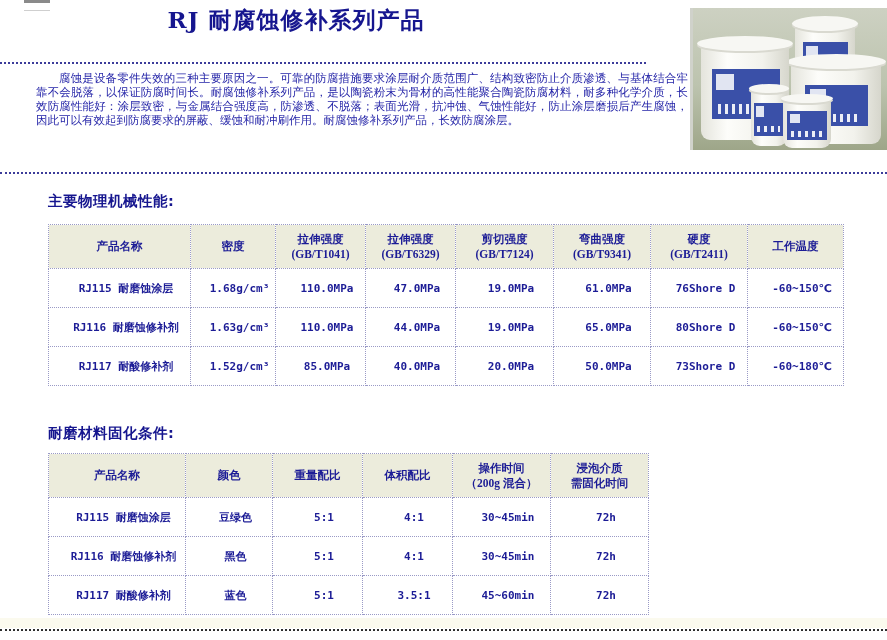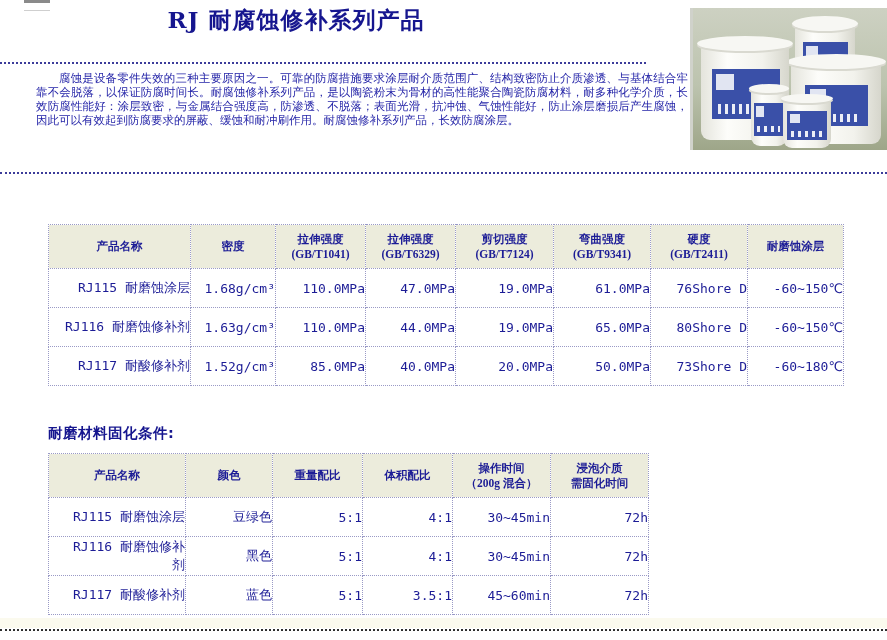--- a/index.html
+++ b/index.html
@@ -63,22 +63,22 @@
   #h1{left:48px;top:192px;}
   #h2{left:48px;top:424px;text-align:center;}
 
   table{position:absolute;border-collapse:collapse;table-layout:fixed;}
   #t1{left:48px;top:224px;width:795px;}
   #t2{left:48px;top:453px;width:600px;}
   th,td{border:1px dotted var(--table-border);overflow:hidden;}
   th{background:var(--table-header-bg);color:#1c1c96;font-size:11.5px;height:39px;
     text-align:center;font-weight:bold;padding:2px 1px;line-height:15px;}
   th .sub{display:block;font-family:Liberation Serif, serif;}
-  td{color:#1c1c96;font-size:13px;height:38px;padding:0 0 0 13px;text-align:right;
-    font-weight:normal;font-family:"DejaVu Sans Mono","DejaVu Sans",monospace;}
+  td{color:#1c1c96;font-size:11px;height:38px;padding:0 0 0 13px;text-align:center;
+    font-weight:bold;font-family:"DejaVu Sans Mono","DejaVu Sans",monospace;}
 
   .strip{position:absolute;left:0;top:618px;width:887px;height:10px;background:#fbfaee;}
   .bottom-rule{position:absolute;left:0;top:629px;width:887px;border-top:2px dotted #2e2e2e;}
 </style>
 </head>
 <body>
 
 <div class="page">
 
   <div class="artifact"></div>
@@ -106,20 +106,21 @@
       <div class="lbl"></div>
     </div>
     <div class="jar j2">
       <div class="lid"></div>
       <div class="lbl"></div>
     </div>
   </div>
 
   <div class="divider"></div>
 
+  <div class="sec-heading" id="h1">主要物理机械性能:</div>
 
   <table id="t1">
     <colgroup>
       <col style="width:142px">
         <col style="width:85px">
         <col style="width:90px">
         <col style="width:90px">
       <col style="width:98px">
         <col style="width:97px">
         <col style="width:97px">
@@ -127,21 +128,21 @@
     </colgroup>
     <thead>
       <tr>
         <th><span>产品名称</span></th>
         <th><span>密度</span></th>
         <th><span>拉伸强度</span><span class="sub">(GB/T1041)</span></th>
         <th><span>拉伸强度</span><span class="sub">(GB/T6329)</span></th>
         <th><span>剪切强度</span><span class="sub">(GB/T7124)</span></th>
         <th><span>弯曲强度</span><span class="sub">(GB/T9341)</span></th>
         <th><span>硬度</span><span class="sub">(GB/T2411)</span></th>
-        <th><span>耐磨蚀涂层</span></th>
+        <th><span>工作温度</span></th>
       </tr>
     </thead>
     <tbody>
       <tr>
         <td>RJ115 耐磨蚀涂层</td>
         <td>1.68g/cm³</td>
         <td>110.0MPa</td>
         <td>47.0MPa</td>
         <td>19.0MPa</td>
         <td>61.0MPa</td>

